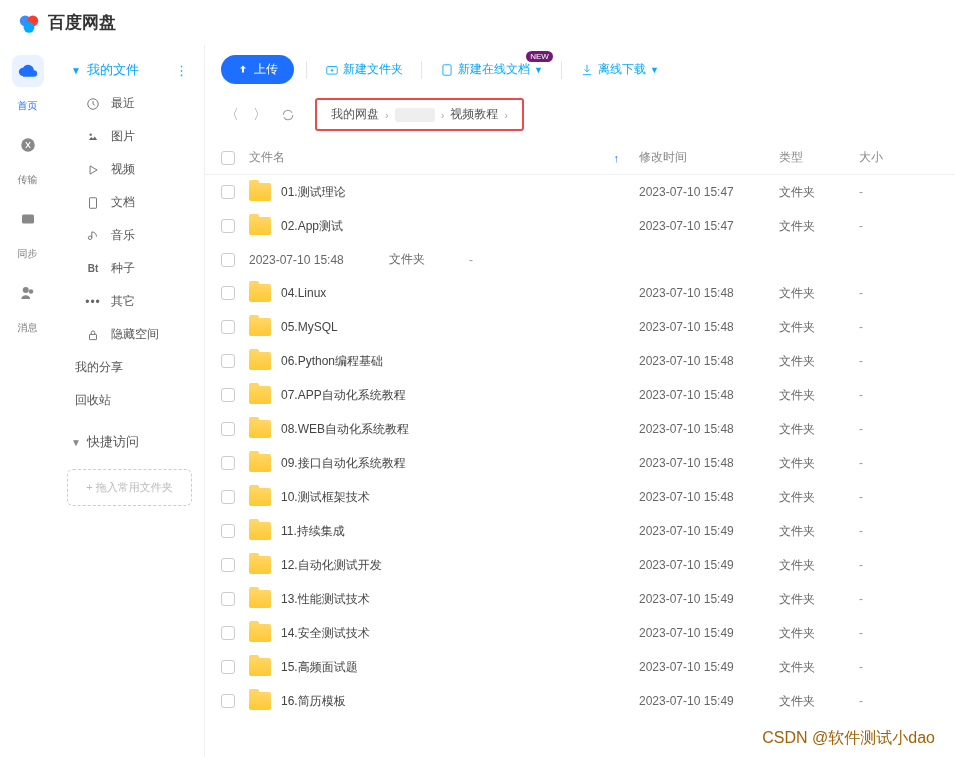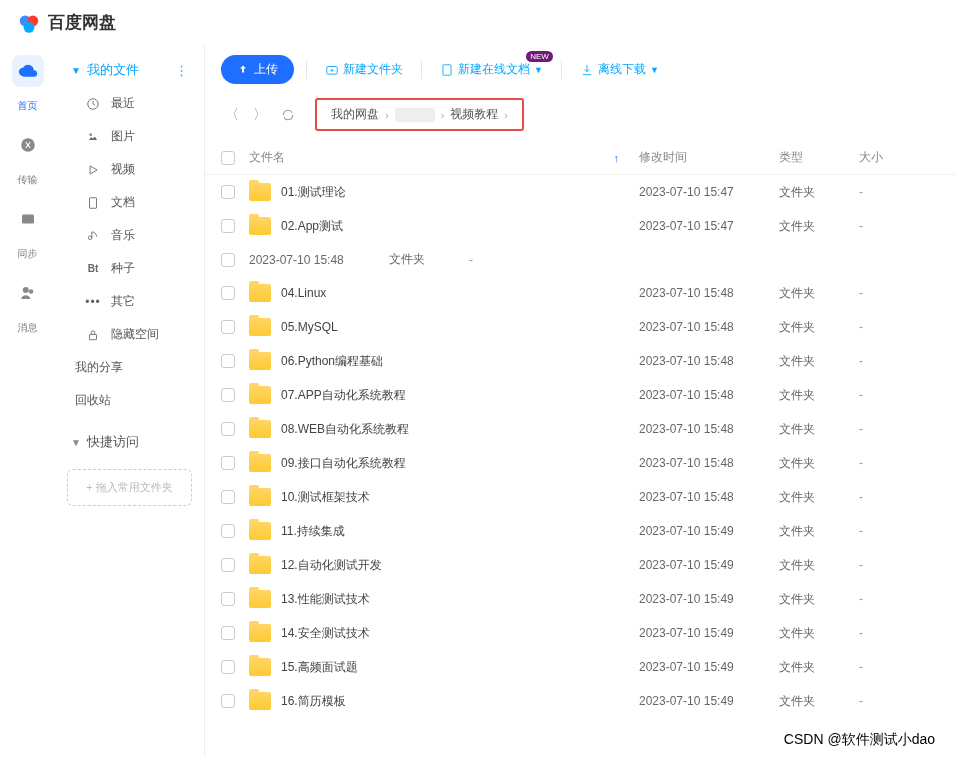--- a/index.html
+++ b/index.html
@@ -55,21 +55,21 @@
     .filelist { flex: 1; overflow-y: auto; }
     .filerow { display: flex; align-items: center; padding: 8px 16px; font-size: 12px; color: #444; }
     .fname { flex: 1; display: flex; align-items: center; gap: 10px; }
     .chk { width: 14px; height: 14px; border: 1px solid #ccc; border-radius: 3px; margin-right: 14px; cursor: pointer;}
     .folder-ic { width: 22px; height: 18px; background: linear-gradient(180deg,#ffd666,#ffc933); border-radius: 2px; position: relative; }
     .folder-ic::before { content:""; position:absolute; top:-3px; left:0; width:10px; height:4px; background:#ffd666; border-radius:2px 2px 0 0; }
     .ftime { width: 140px; color: #666; }
     .ftype { width: 80px; color: #666; }
     .fsize { width: 80px; color: #999; }
     
-    .watermark { position: absolute; bottom: 8px; right: 20px; font-size: 14px; color: #000000; }
+    .watermark { position: absolute; bottom: 8px; right: 20px; font-size: 16px; color: #a16207; }
   </style>
 </head>
 <body>
 
 <div class="header">
   <div class="logo">
     <svg class="logo-icon" viewBox="0 0 48 48">
       <circle cx="17" cy="20" r="10" fill="#3b8cff"></circle>
         <circle cx="31" cy="20" r="10" fill="#ff3b30"></circle>
         <circle cx="24" cy="32" r="10" fill="#06a7ff"></circle>

